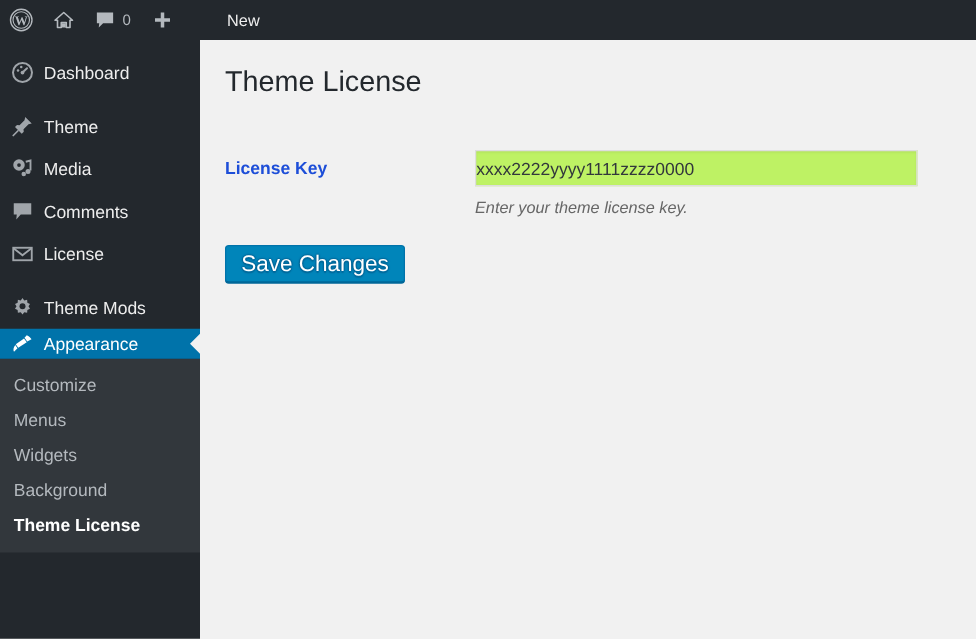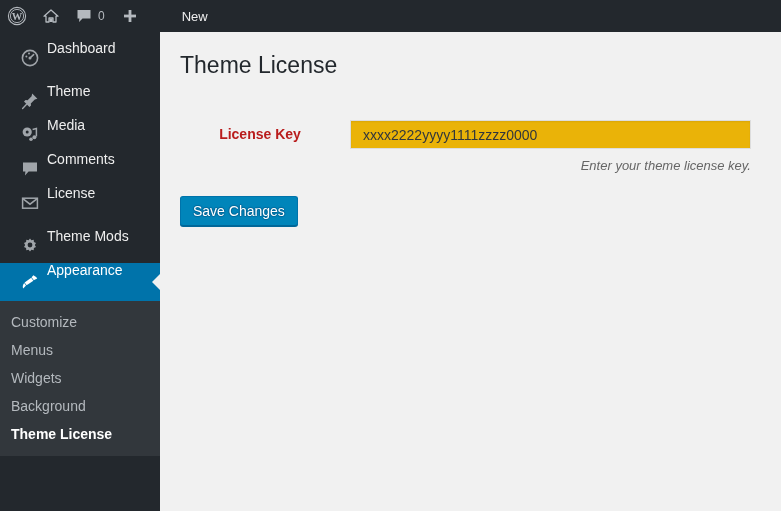--- a/index.html
+++ b/index.html
@@ -41,43 +41,44 @@
   #sidebar {
     position: absolute;
     top: 32px; left: 0;
     width: 160px;
     height: 479px;
     background: #23282d;
     overflow: hidden;
   }
   .menu-item {
     display: flex;
+    align-items: center;
     height: 34px;
-    padding-left: 21px;
+    padding-left: 9px;
     color: #eee;
     font-size: 14px;
     cursor: pointer;
     position: relative;
   }
   .menu-item .mi-icon {
     width: 26px;
     display: inline-flex;
     align-items: center;
     justify-content: flex-start;
     color: #a0a5aa;
     flex: 0 0 26px;
   }
   .menu-item .mi-label { color: #eee; line-height: 1; }
 
   .menu-sep { height: 9px; }
 
   .menu-item.current {
     background: #0073aa;
     color: #fff;
-    height: 38px;
+    height: 24px;
   }
   .menu-item.current .mi-icon { color: #fff; }
   .menu-item.current .mi-label { color: #fff; font-weight: 400; }
   .menu-item.current::after {
     content: "";
     position: absolute;
     right: 0;
     top: 50%;
     margin-top: -8px;
     border-style: solid;
@@ -119,64 +120,63 @@
     margin: 0 0 0 0;
   }
 
   .form-table {
     margin-top: 27px;
     width: 100%;
     border-collapse: collapse;
   }
   .form-table th {
     width: 200px;
-    text-align: center;
+    text-align: left;
     vertical-align: top;
     padding: 14px 10px 20px 0;
     font-size: 14px;
     font-weight: bold;
-    color: #b91c1c;
+    color: #1d4ed8;
     line-height: 1.3;
   }
   .form-table td {
     vertical-align: top;
     padding: 9px 10px 20px 0;
   }
   .license-input {
-    width: 401px;
+    width: 354px;
     height: 29px;
     border: 1px solid #ddd;
-    background: #eab308;
+    background: #bef264;
     box-shadow: inset 0 1px 2px rgba(0,0,0,0.07);
     font-size: 14px;
     color: #32373c;
-    padding: 3px 12px;
+    padding: 3px 0;
     font-family: "Liberation Sans", sans-serif;
     border-radius: 0;
     outline: none;
   }
   .description {
     display: block;
     margin-top: 8px;
     font-style: italic;
     font-size: 13px;
     color: #666;
     line-height: 1.4;
-    text-align: right;
   }
 
   .submit-row { padding-top: 1px; }
   .button-primary {
     display: inline-block;
     background: #0085ba;
     border: 1px solid #0073aa;
     border-bottom-color: #006799;
     box-shadow: 0 1px 0 #006799;
     color: #fff;
-    font-size: 14px;
+    font-size: 18px;
     line-height: 26px;
     height: 30px;
     padding: 0 12px 1px 12px;
     border-radius: 3px;
     cursor: pointer;
     text-shadow: 0 -1px 1px #006799, 1px 0 1px #006799, 0 1px 1px #006799, -1px 0 1px #006799;
     font-family: "Liberation Sans", sans-serif;
   }
 </style>
 </head>

